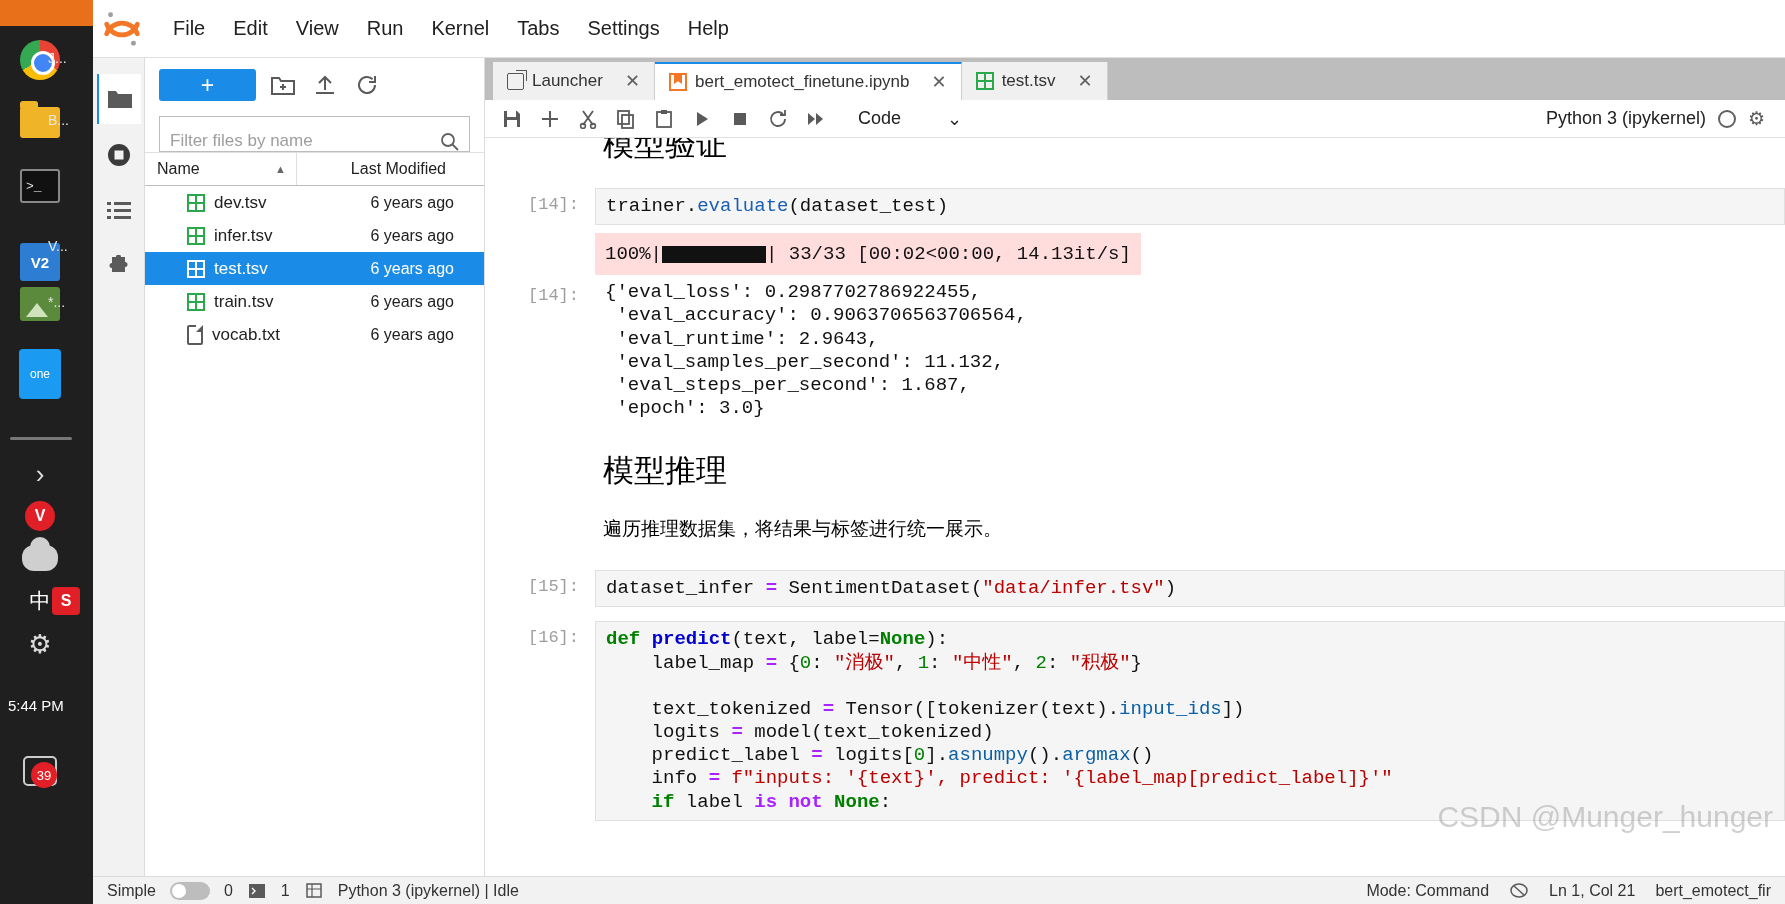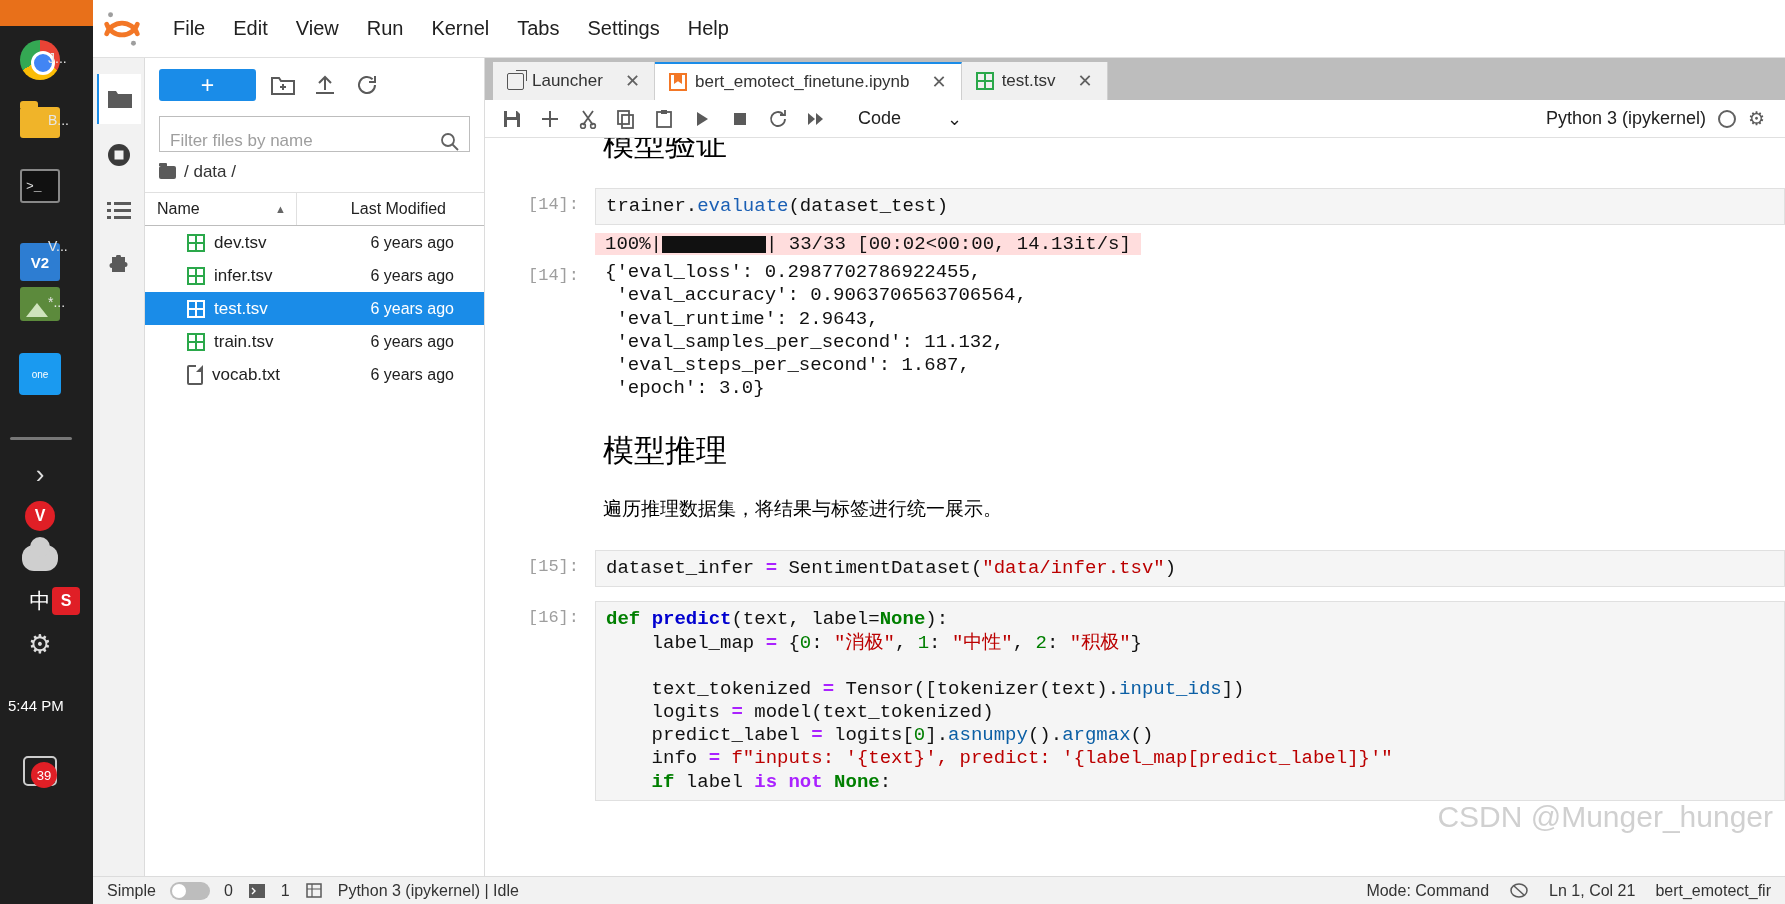--- a/index.html
+++ b/index.html
@@ -59,23 +59,23 @@
   .pic-ico {
     width: 40px; height: 34px; background: #5c8a3c; border-radius: 3px;
     position: relative; overflow: hidden;
   }
   .pic-ico::after {
     content: ""; position: absolute; left: 6px; bottom: 4px;
     width: 0; height: 0; border-left: 11px solid transparent;
     border-right: 11px solid transparent; border-bottom: 14px solid #cfe3bd;
   }
   .one-ico {
-    width: 42px; height: 42px; background: #1a9af0; color: #fff;
+    width: 42px; height: 50px; background: #1a9af0; color: #fff;
     display: flex; align-items: center; justify-content: center;
-    font-size: 10px; border-radius: 4px;
+    font-size: 12px; border-radius: 4px;
   }
   .divider-line {
     position: absolute; left: 10px; width: 62px; height: 3px;
     background: #777; border-radius: 2px;
   }
   .chev-ico { color: #ddd; font-size: 26px; }
   .v-ico {
     width: 30px; height: 30px; border-radius: 50%; background: #e01f26;
     color: #fff; display: flex; align-items: center; justify-content: center;
     font-size: 16px; font-weight: bold;
@@ -289,21 +289,21 @@
     padding: 6px 10px; font-family: "Liberation Mono", monospace;
     font-size: 19px; line-height: 1.22; color: #111; white-space: pre;
     overflow: hidden;
   }
   .outputarea {
     flex: 1; padding: 2px 10px; font-family: "Liberation Mono", monospace;
     font-size: 19px; line-height: 1.22; color: #111; white-space: pre;
     overflow: hidden;
   }
   .pbar-line {
-    background: #ffdddd; padding: 0 10px; font-family: "Liberation Mono", monospace;
+    background: #ffdddd; padding: 10px 10px; font-family: "Liberation Mono", monospace;
     font-size: 19px; color: #111; white-space: pre; display: flex;
     align-items: center;
   }
   .pbar-fill {
     display: inline-block; width: 104px; height: 17px; background: #111;
     vertical-align: middle;
   }
   .k-kw { color: #007f00; font-weight: bold; }
   .k-fn { color: #0000cf; font-weight: bold; }
   .k-str { color: #bb0000; }
@@ -476,24 +476,20 @@
       </div>
 
       <div class="filter-box">
         <input type="text" placeholder="Filter files by name" style="">
         <svg width="19" height="19" viewBox="0 0 19 19">
           <circle cx="8" cy="8" r="6" fill="none" stroke="#616161" stroke-width="1.8"></circle>
           <path d="M12.5 12.5L18 18" stroke="#616161" stroke-width="1.8"></path>
         </svg>
       </div>
 
-      <div class="breadcrumb">
-        <span class="bc-folder"></span>
-        <span>/ data /</span>
-      </div>
 
       <div class="fb-head">
         <div class="c-name">
           <span>Name</span>
           <span class="sort-caret">▲</span>
         </div>
         <div class="c-mod">Last Modified</div>
       </div>
 
       <div>

